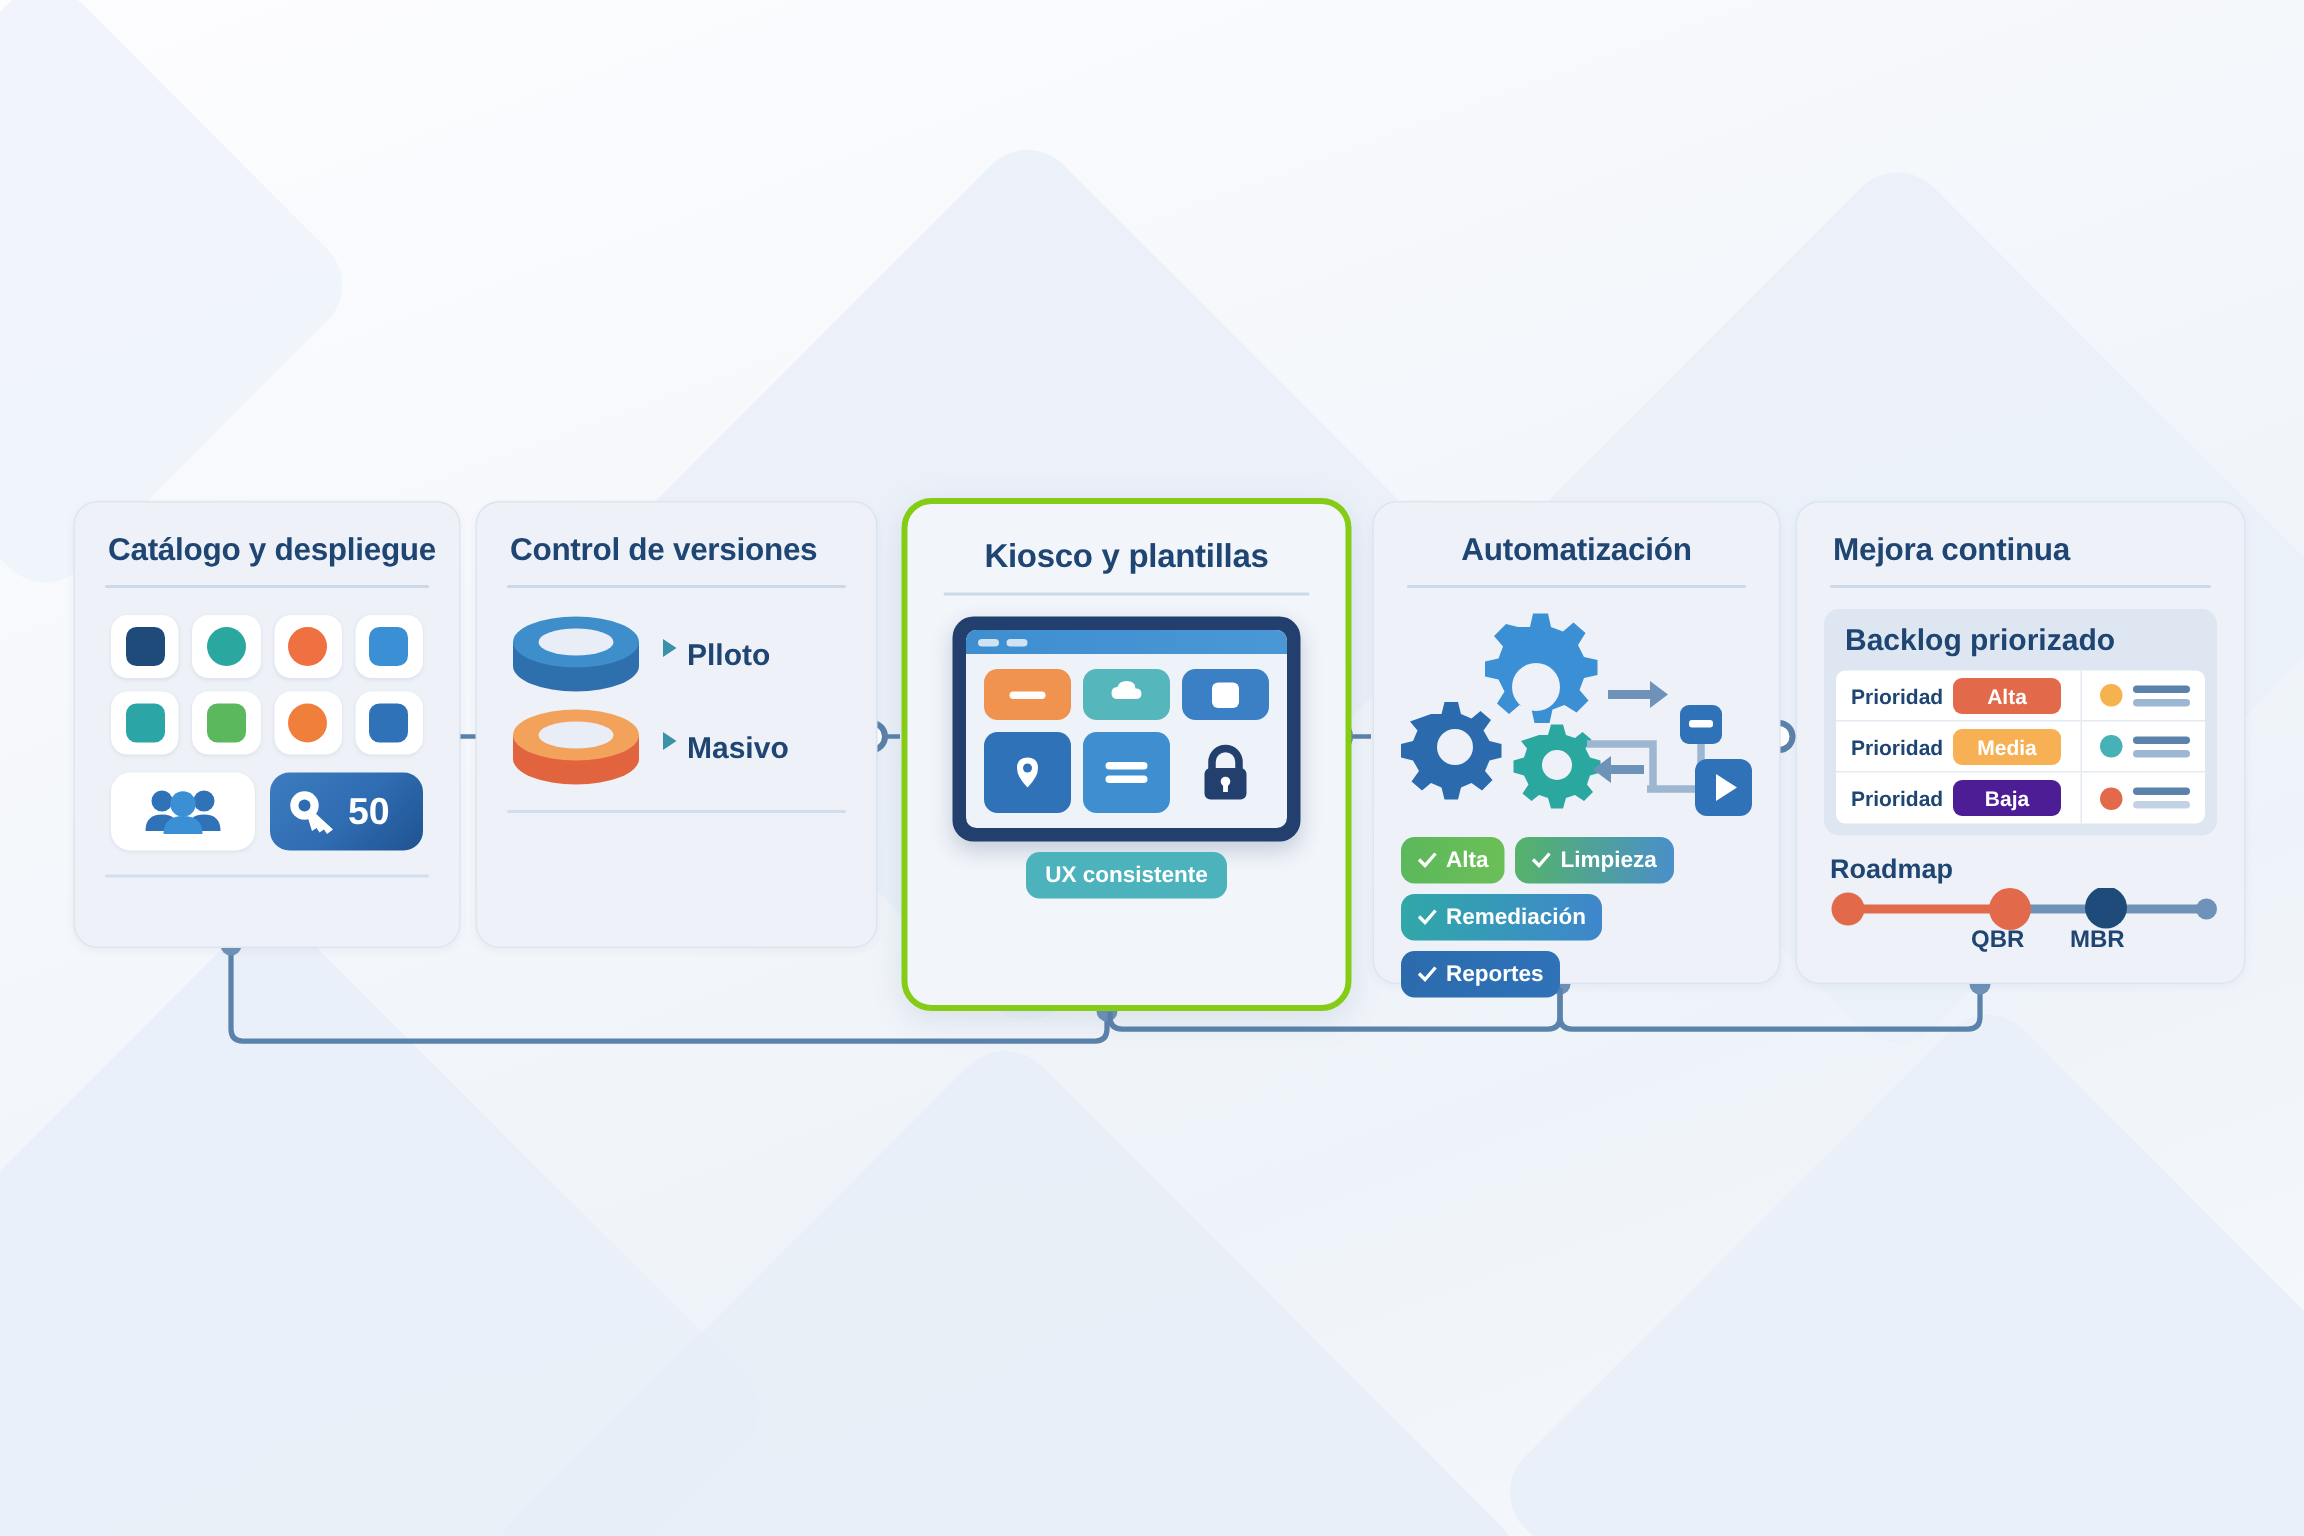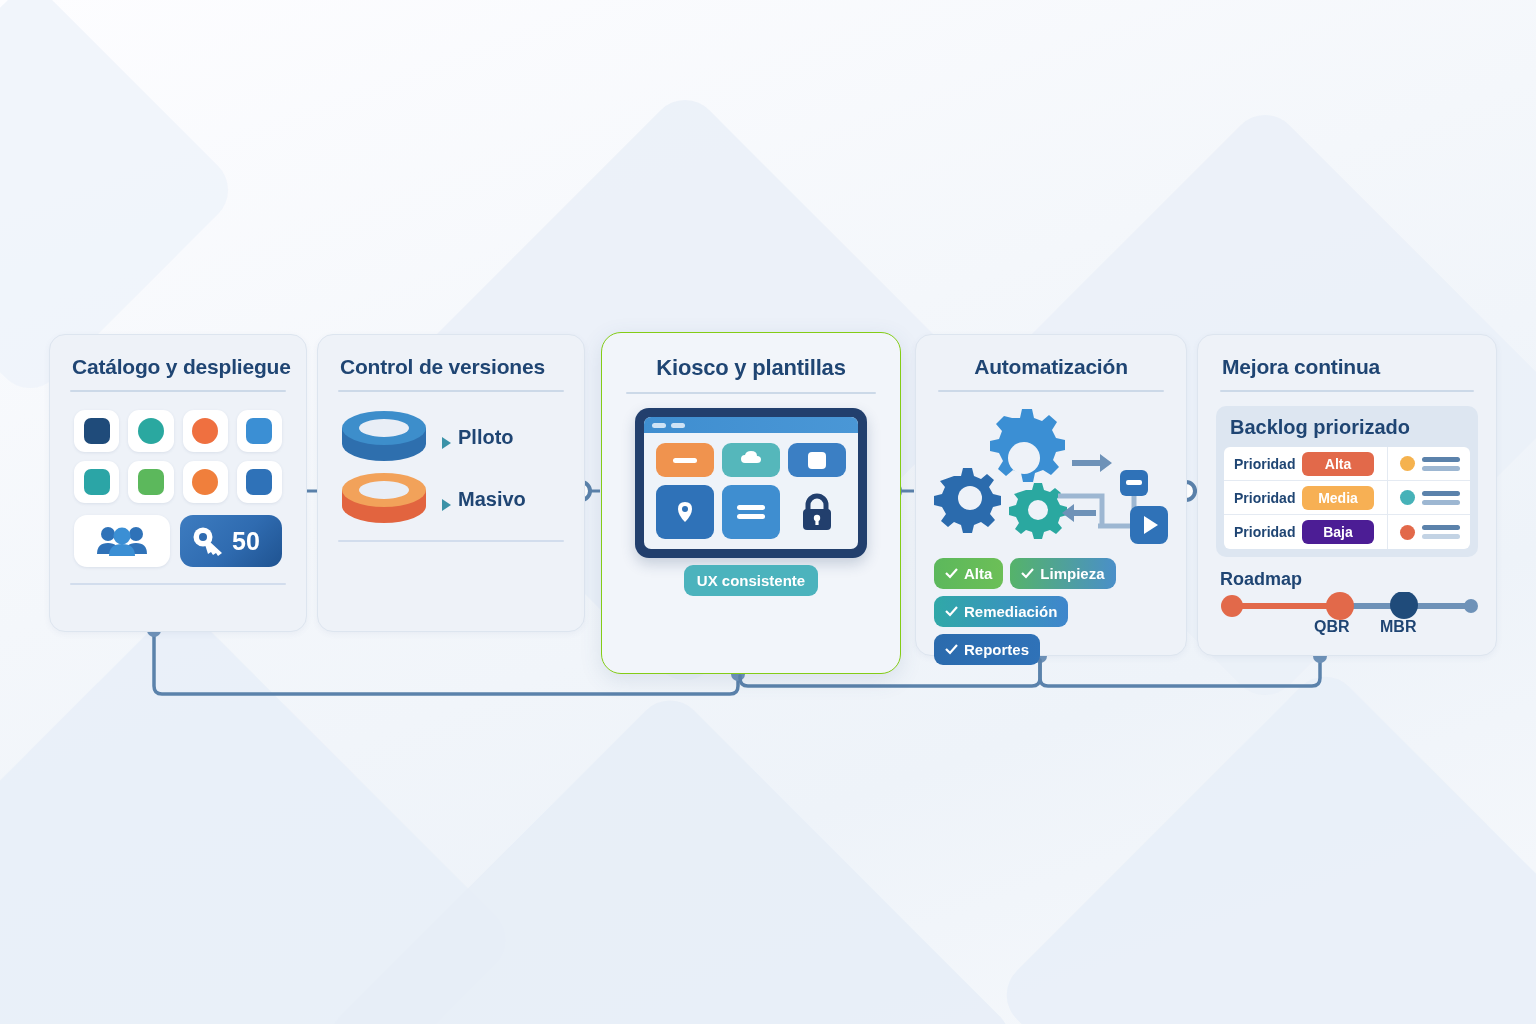--- a/index.html
+++ b/index.html
@@ -39,21 +39,21 @@
     position: absolute;
     background: #eef2f8;
     border: 1px solid #dde5ef;
     border-radius: 16px;
     box-shadow: 0 2px 6px rgba(60,90,130,.06);
     z-index: 4;
     margin-left: 11px;
   }
   .panel.center {
     background: #f2f5fa;
-    border: 1px solid #84cc16;
+    border: 4px solid #84cc16;
     border-radius: 20px;
     box-shadow: 0 6px 22px rgba(60,90,130,.13);
   }
   .panel-title {
     color: #1f4573;
     font-weight: bold;
     letter-spacing: -0.2px;
     white-space: nowrap;
   }
   .panel-rule {
@@ -90,21 +90,21 @@
   }
   .key-badge .count { color:#fff; font-size: 25px; font-weight: bold; line-height:1; }
 
   
   #panel-versiones { left: 306px; top: 334px; width: 268px; height: 298px; padding: 20px 18px; }
   #panel-versiones .panel-title { font-size: 21px; margin-left: 4px; }
   #panel-versiones .panel-rule { margin: 11px 2px 0 2px; }
   .ring-rows { margin-top: 14px; }
   .ring-row { display:flex; align-items:center; gap: 10px; height: 62px; }
   .ring-wrap { width: 96px; height: 54px; position:relative; flex:none; }
-  .ring-label { display:flex; align-items:flex-end; gap:7px; color:#1f4573; font-size:20px; font-weight:bold; }
+  .ring-label { display:flex; align-items:flex-start; gap:7px; color:#1f4573; font-size:20px; font-weight:bold; }
   .tri { width:0;height:0;border-left:9px solid #3a92a8;border-top:6px solid transparent;border-bottom:6px solid transparent; }
 
   
   #panel-kiosco { left: 590px; top: 332px; width: 300px; height: 342px; padding: 22px 20px; }
   #panel-kiosco .panel-title { font-size: 22px; text-align:center; }
   #panel-kiosco .panel-rule { margin: 11px 4px 0 4px; }
   .tablet {
     margin: 14px auto 0 auto; width: 232px; height: 150px;
     background: #223f6d; border-radius: 14px; padding: 9px;
     box-shadow: 0 6px 14px rgba(40,70,110,.22);

